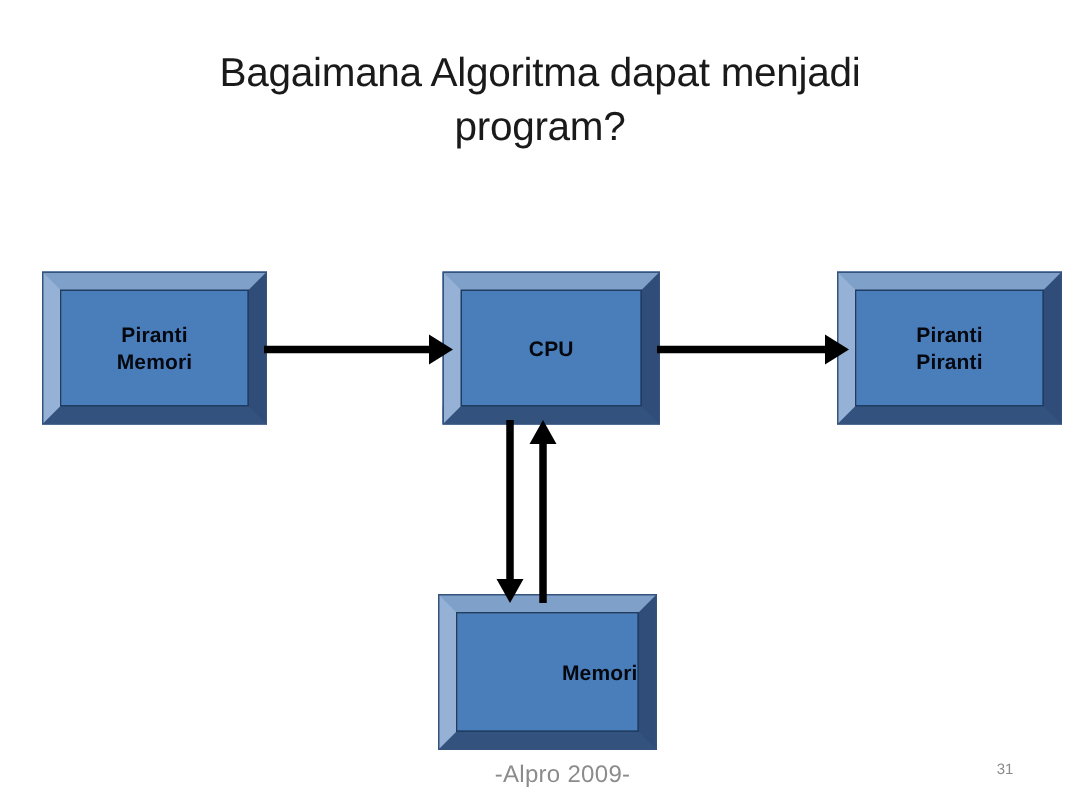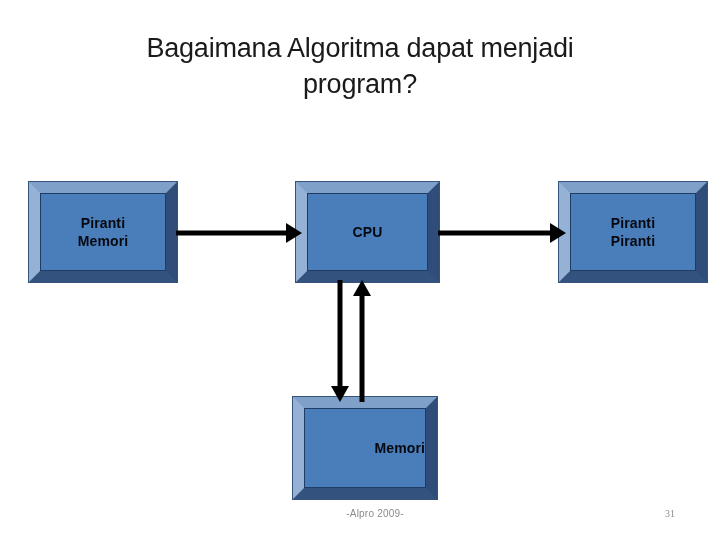--- a/index.html
+++ b/index.html
@@ -95,33 +95,32 @@
   #arrow-cpu-mem  { left: 330px; top: 280px; width: 40px;  height: 122px; }
   #arrow-mem-cpu  { left: 352px; top: 280px; width: 40px;  height: 122px; }
 
   
   #footer-note {
     position: absolute;
     left: 285px;
     top: 508px;
     width: 180px;
     text-align: center;
-    font-size: 10px;
+    font-size: 16px;
     color: #8b8b8b;
     letter-spacing: 0.2px;
   }
   #footer-page {
     position: absolute;
     left: 640px;
     top: 508px;
     width: 60px;
     text-align: center;
     font-size: 10px;
     color: #8b8b8b;
-    font-family: Liberation Serif, serif;
   }
 </style>
 </head>
 <body>
 
 <div id="slide">
 
   <div id="title">
     <div>Bagaimana Algoritma dapat menjadi</div>
     <div>program?</div>

